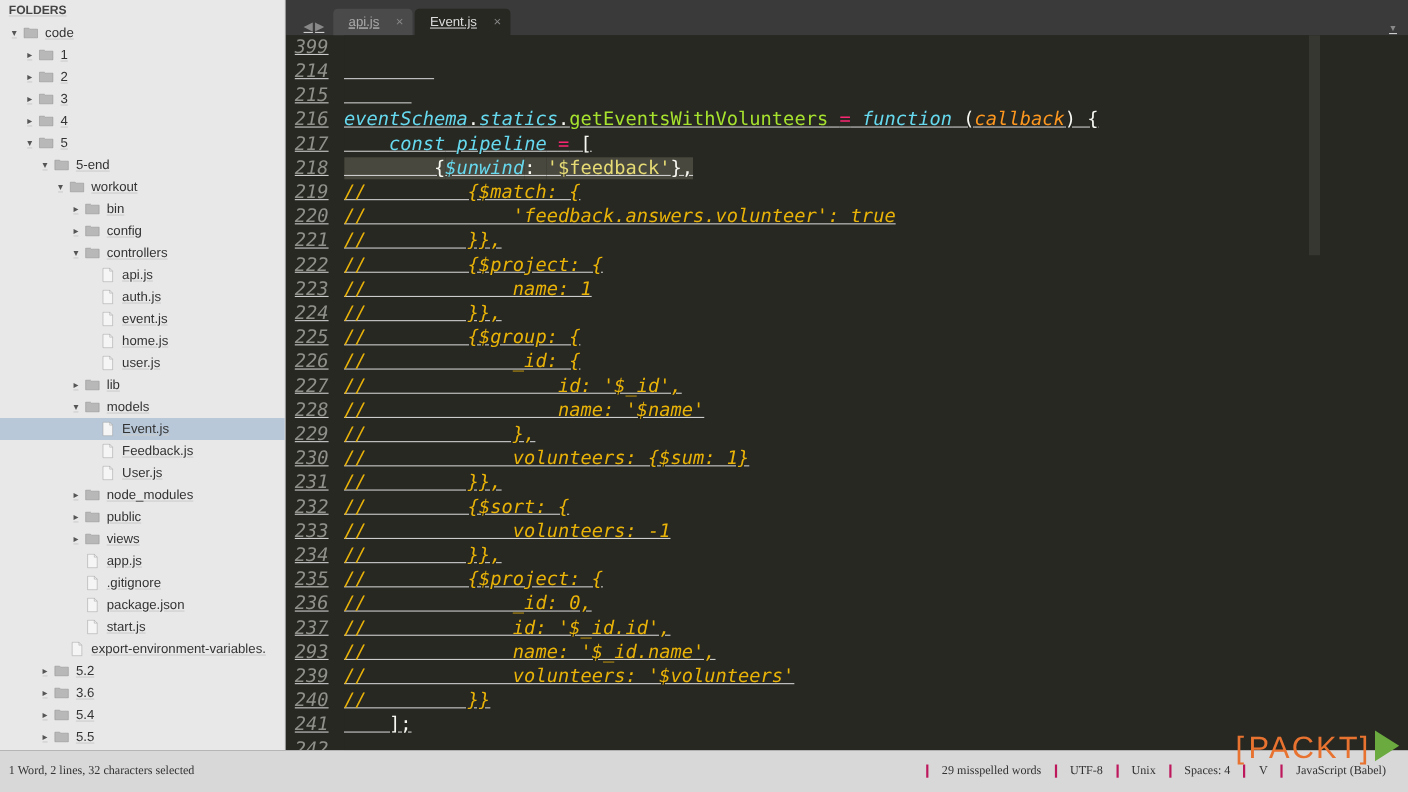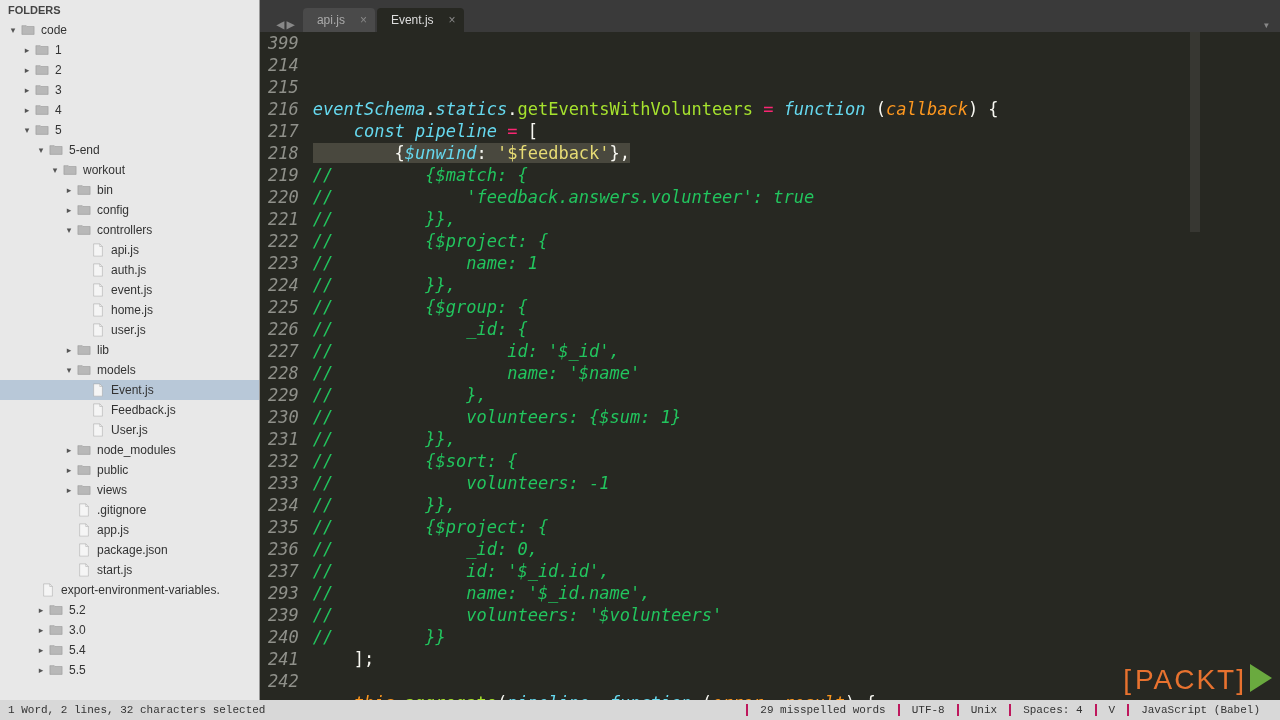--- a/index.html
+++ b/index.html
@@ -7,21 +7,21 @@
   font-family: "Consolas", "Monaco", monospace;
   font-size: 13px;
   background: #222;
   color: #ccc;
   width: 1280px;
   height: 720px;
   overflow: hidden;
   display: flex;
   flex-direction: column;
 }
-.main { display: flex; flex: 1; overflow: hidden; }
+.main { display: flex; flex: 1; overflow: hidden; text-decoration: underline; }
 .sidebar {
   width: 260px;
   background: #e8e8e8;
   color: #333;
   font-family: "Segoe UI", Arial, sans-serif;
   font-size: 12px;
   overflow-y: auto;
   border-right: 1px solid #999;
   display: flex;
   flex-direction: column;
@@ -131,32 +131,32 @@
   width: 80px;
   background: #272822;
 }
 
 
 .c-id { color: #66d9ef; font-style: italic; }
 .c-punc { color: #f8f8f2; }
 .c-func { color: #a6e22e; }
 .c-var { color: #fd971f; font-style: italic; }
 .c-str { color: #e6db74; }
-.c-com { color: #22c55e; font-style: italic; }
+.c-com { color: #eab308; font-style: italic; }
 .c-def { color: #66d9ef; font-style: italic; }
 .c-op { color: #f92672; }
 .c-this { color: #fd971f; font-style: italic; }
 
 .statusbar {
-  height: 20px;
+  height: 38px;
   background: #d8d8d8;
   color: #333;
   display: flex;
   align-items: center;
-  font-family: Liberation Mono, monospace;
+  font-family: Liberation Serif, serif;
   font-size: 11px;
   padding: 0 8px;
 }
 .statusbar .sp { flex: 1; }
 .statusbar .seg { padding: 0 12px; border-left: 2px solid #be185d; }
 .statusbar .seg:first-child { border-left: none; padding-left: 0; }
 
 .logo {
   position: absolute;
   right: 8px;
@@ -417,53 +417,53 @@
           <span class="tree-label">views</span>
         </div>
         <div class="tree-row" style="padding-left: 64px;">
           <span class="arrow"></span>
           <span class="file-icon">
             <svg viewBox="0 0 16 16">
               <path fill="#f5f5f5" stroke="#999" stroke-width="0.5" d="M3 1h7l3 3v11H3z"></path>
               <path fill="none" stroke="#999" stroke-width="0.5" d="M10 1v3h3"></path>
             </svg>
           </span>
+          <span class="tree-label">app.js</span>
+        </div>
+        <div class="tree-row" style="padding-left: 64px;">
+          <span class="arrow"></span>
+          <span class="file-icon">
+            <svg viewBox="0 0 16 16">
+              <path fill="#f5f5f5" stroke="#999" stroke-width="0.5" d="M3 1h7l3 3v11H3z"></path>
+              <path fill="none" stroke="#999" stroke-width="0.5" d="M10 1v3h3"></path>
+            </svg>
+          </span>
           <span class="tree-label">.gitignore</span>
         </div>
         <div class="tree-row" style="padding-left: 64px;">
           <span class="arrow"></span>
           <span class="file-icon">
             <svg viewBox="0 0 16 16">
               <path fill="#f5f5f5" stroke="#999" stroke-width="0.5" d="M3 1h7l3 3v11H3z"></path>
               <path fill="none" stroke="#999" stroke-width="0.5" d="M10 1v3h3"></path>
             </svg>
           </span>
-          <span class="tree-label">app.js</span>
-        </div>
-        <div class="tree-row" style="padding-left: 64px;">
-          <span class="arrow"></span>
-          <span class="file-icon">
-            <svg viewBox="0 0 16 16">
-              <path fill="#f5f5f5" stroke="#999" stroke-width="0.5" d="M3 1h7l3 3v11H3z"></path>
-              <path fill="none" stroke="#999" stroke-width="0.5" d="M10 1v3h3"></path>
-            </svg>
-          </span>
           <span class="tree-label">package.json</span>
         </div>
         <div class="tree-row" style="padding-left: 64px;">
           <span class="arrow"></span>
           <span class="file-icon">
             <svg viewBox="0 0 16 16">
               <path fill="#f5f5f5" stroke="#999" stroke-width="0.5" d="M3 1h7l3 3v11H3z"></path>
               <path fill="none" stroke="#999" stroke-width="0.5" d="M10 1v3h3"></path>
             </svg>
           </span>
           <span class="tree-label">start.js</span>
         </div>
-        <div class="tree-row" style="padding-left: 28px;">
+        <div class="tree-row" style="padding-left: 50px;">
           <span class="arrow"></span>
           <span class="file-icon">
             <svg viewBox="0 0 16 16">
               <path fill="#f5f5f5" stroke="#999" stroke-width="0.5" d="M3 1h7l3 3v11H3z"></path>
               <path fill="none" stroke="#999" stroke-width="0.5" d="M10 1v3h3"></path>
             </svg>
           </span>
           <span class="tree-label">export-environment-variables.</span>
         </div>
         <div class="tree-row" style="padding-left: 36px;">
@@ -475,21 +475,21 @@
           </span>
           <span class="tree-label">5.2</span>
         </div>
         <div class="tree-row" style="padding-left: 36px;">
           <span class="arrow">▸</span>
           <span class="folder-icon">
             <svg viewBox="0 0 16 16">
               <path fill="#b8b8b8" stroke="#888" stroke-width="0.5" d="M1 3h5l1 1h8v9H1z"></path>
             </svg>
           </span>
-          <span class="tree-label">3.0</span>
+          <span class="tree-label">3.6</span>
         </div>
         <div class="tree-row" style="padding-left: 36px;">
           <span class="arrow">▸</span>
           <span class="folder-icon">
             <svg viewBox="0 0 16 16">
               <path fill="#b8b8b8" stroke="#888" stroke-width="0.5" d="M1 3h5l1 1h8v9H1z"></path>
             </svg>
           </span>
           <span class="tree-label">5.4</span>
         </div>

